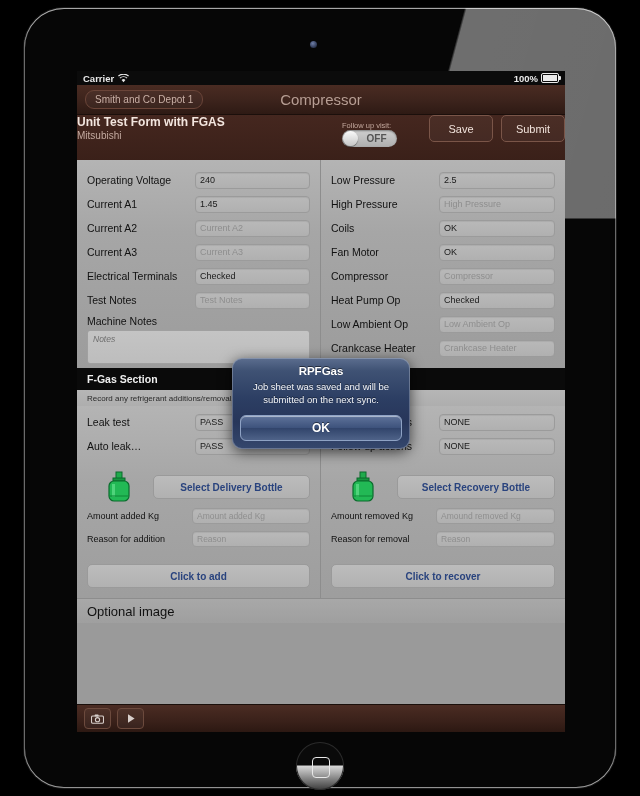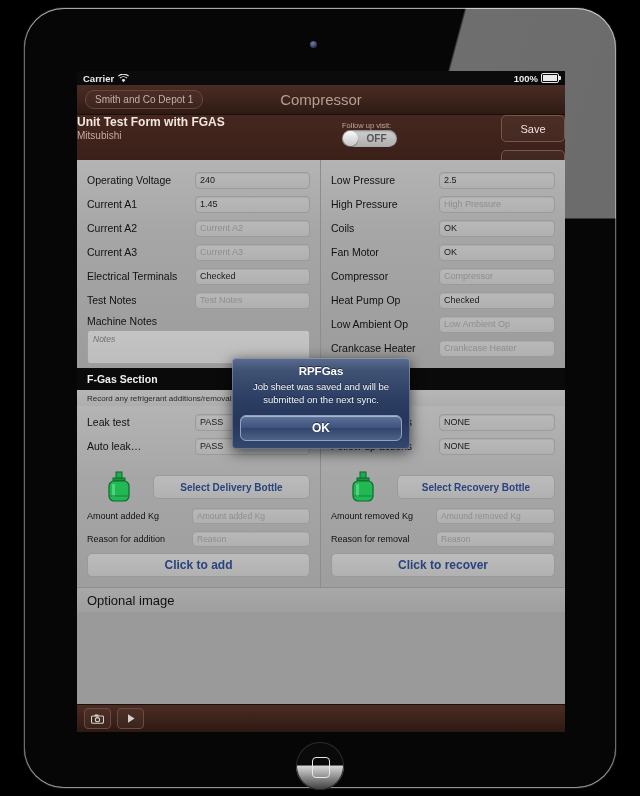--- a/index.html
+++ b/index.html
@@ -49,21 +49,21 @@
   .fh-titles{line-height:1.25;}
   .fh-t1{color:#f3e6df;font-size:12px;font-weight:bold;}
   .fh-t2{color:#c4aaa0;font-size:10px;}
   .fh-toggle{position:absolute;left:265px;top:6px;text-align:left;}
   .fh-toggle .lbl{color:#c2a79c;font-size:7.5px;margin-bottom:0;}
   .switch{width:55px;height:17px;border-radius:9px;background:linear-gradient(180deg,#cfcfcf,#aeaeae);
           display:flex;align-items:center;box-shadow:inset 0 1px 2px rgba(0,0,0,.4);}
   .knob{width:15px;height:15px;border-radius:50%;margin-left:1px;
         background:linear-gradient(180deg,#fafafa,#c6c6c6);box-shadow:0 1px 1px rgba(0,0,0,.45);}
   .switch span{flex:1;text-align:center;font-size:10px;color:#555;font-weight:bold;padding-right:2px;}
-  .hdr-btns{margin-left:auto;display:flex;gap:8px;flex-direction:column;}
+  .hdr-btns{margin-left:auto;display:flex;gap:8px;}
   .hdr-btn{width:62px;height:25px;border:1px solid #7a5548;border-radius:5px;
            color:#f0e2db;font-size:11px;display:flex;align-items:center;justify-content:center;
            background:rgba(255,255,255,.035);}
 
   
   .sheet{position:absolute;left:0;top:89px;width:488px;height:572px;overflow:hidden;}
   .panel{background:linear-gradient(180deg,#b4b4b4 0%,#a6a6a6 35%,#9c9c9c 100%);}
 
   .cols{display:flex;}
   .col{width:244px;padding:8px 10px 4px 10px;box-sizing:border-box;}
@@ -92,36 +92,36 @@
   .bottlebox{width:244px;padding:8px 10px 10px 10px;box-sizing:border-box;}
   .bottlebox.left{border-right:1px solid #8d8d8d;}
   .btop{display:flex;align-items:center;}
   .cyl{width:32px;height:34px;margin:0 18px 0 16px;}
   .selbtn{flex:1;height:22px;border:1px solid #9a9a9a;border-radius:5px;
           background:linear-gradient(180deg,#bcbcbc,#b1b1b1);color:#29437e;font-size:10px;font-weight:bold;
           display:flex;align-items:center;justify-content:center;}
   .brow{display:flex;align-items:center;height:23px;}
   .brow .lab{flex:0 0 105px;font-size:9px;}
   .brow .fld{height:16px;font-size:8.5px;}
-  .actbtn{margin-top:3px;height:22px;border:1px solid #9a9a9a;border-radius:5px;
-          background:linear-gradient(180deg,#bcbcbc,#b1b1b1);color:#29437e;font-size:12px;font-weight:bold;
+  .actbtn{margin-top:14px;height:22px;border:1px solid #9a9a9a;border-radius:5px;
+          background:linear-gradient(180deg,#bcbcbc,#b1b1b1);color:#29437e;font-size:10px;font-weight:bold;
           display:flex;align-items:center;justify-content:center;}
   .optional{height:24px;display:flex;align-items:center;padding-left:10px;font-size:13px;color:#111;
             background:linear-gradient(180deg,#a8a8a8,#9f9f9f);border-top:1px solid #8d8d8d;}
 
   
   .toolbar{position:absolute;left:0;bottom:0;width:488px;height:28px;
            background:linear-gradient(180deg,#4b2c23 0%,#3a211a 60%,#2c1812 100%);
            border-top:1px solid #1a0f0b;display:flex;align-items:center;gap:6px;padding-left:7px;box-sizing:border-box;}
   .tbtn{width:25px;height:19px;border:1px solid #6c4a3d;border-radius:4px;
         background:rgba(255,255,255,.04);display:flex;align-items:center;justify-content:center;}
 
   
   .overlay{position:absolute;left:0;top:0;width:488px;height:661px;}
-  .alert{position:absolute;left:155px;top:287px;width:178px;border-radius:4px;
+  .alert{position:absolute;left:155px;top:287px;width:178px;border-radius:10px;
          background:linear-gradient(180deg,#5c6e8f 0%,#3f5274 14%,#2c3e63 45%,#27365a 70%,#35476d 100%);
          box-shadow:0 3px 14px rgba(0,0,0,.65), inset 0 0 0 1px rgba(255,255,255,.25);
          padding:7px 8px 8px 8px;box-sizing:border-box;}
   .alert-title{color:#fff;font-size:11.5px;font-weight:bold;text-align:center;
                text-shadow:0 -1px 0 rgba(0,0,0,.5);margin-bottom:4px;}
   .alert-msg{color:#f2f4f8;font-size:9.5px;line-height:1.35;text-align:center;
              text-shadow:0 -1px 0 rgba(0,0,0,.45);margin-bottom:8px;}
   .alert-ok{height:24px;border-radius:6px;border:1px solid #8ea2c4;
             background:linear-gradient(180deg,#8b9dbc 0%,#5a6e95 7%,#3d527c 50%,#32456c 52%,#4e6288 100%);
             color:#fff;font-size:12px;font-weight:bold;display:flex;align-items:center;justify-content:center;

